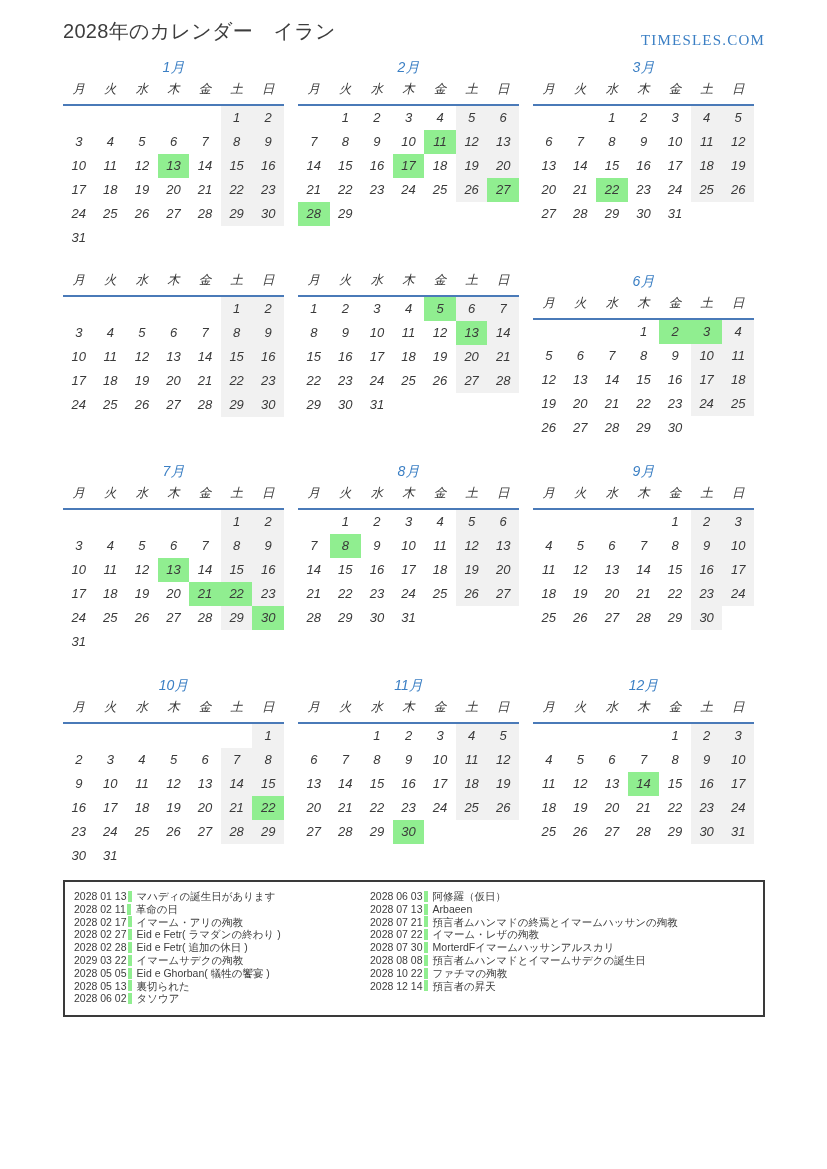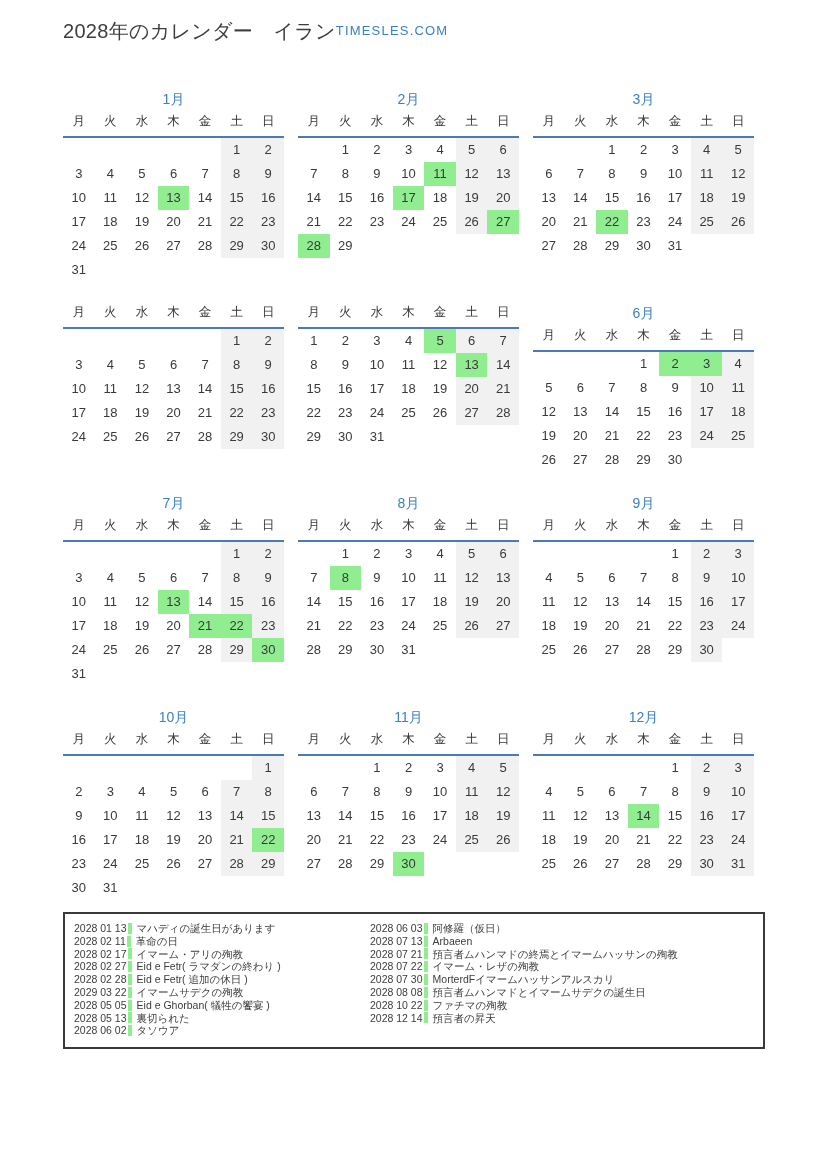--- a/index.html
+++ b/index.html
@@ -1,24 +1,24 @@
 <!DOCTYPE html>
 <html><head>
 <meta charset="utf-8">
 <style>
   html,body{margin:0;padding:0;}
   body{
     width:827px;height:1169px;background:#ffffff;position:relative;
     font-family:"Liberation Sans","DejaVu Sans",sans-serif;
     box-sizing:border-box;padding:18px 62px 0 63px;overflow:hidden;
   }
-  .header{display:flex;align-items:flex-start;height:34px;}
+  .header{display:flex;justify-content:space-between;align-items:flex-start;height:34px;}
   .page-title{font-size:20px;color:#3d3d3d;letter-spacing:0.3px;}
-  .logo{font-size:13px;color:#3b7fc4;letter-spacing:1.2px;margin-top:5px;text-decoration:none;font-weight:500;cursor:pointer;}
-  .calendar-grid{margin-top:38px;display:grid;grid-template-columns:repeat(3,221px);column-gap:14px;row-gap:22px;align-items:start;}
+  .logo{font-size:15px;color:#3b7fc4;letter-spacing:1.2px;margin-top:14px;text-decoration:none;font-weight:500;cursor:pointer;font-family:Liberation Serif, serif;}
+  .calendar-grid{margin-top:6px;display:grid;grid-template-columns:repeat(3,221px);column-gap:14px;row-gap:22px;align-items:start;font-style:italic;}
   .month-block{width:221px;}
   .month-title{text-align:center;color:#3b7fc4;font-size:14px;height:23px;line-height:18px;}
   .weekdays{display:grid;grid-template-columns:repeat(7,1fr);border-bottom:2px solid #4a7ab8;padding-bottom:6px;}
   .weekday{text-align:center;font-size:12.5px;color:#3a3a3a;}
   .days{display:grid;grid-template-columns:repeat(7,1fr);grid-auto-rows:24px;}
   .day{text-align:center;line-height:24px;font-size:13px;color:#3a3a3a;}
   .day.weekend{background:#f1f1f1;}
   .day.holiday{background:#90ee90;}
   .legend{margin-top:12px;border:2px solid #3a3a3a;display:flex;width:702px;box-sizing:border-box;padding:8px 8px 10px 9px;}
   .legend-col{display:flex;flex-direction:column;}

